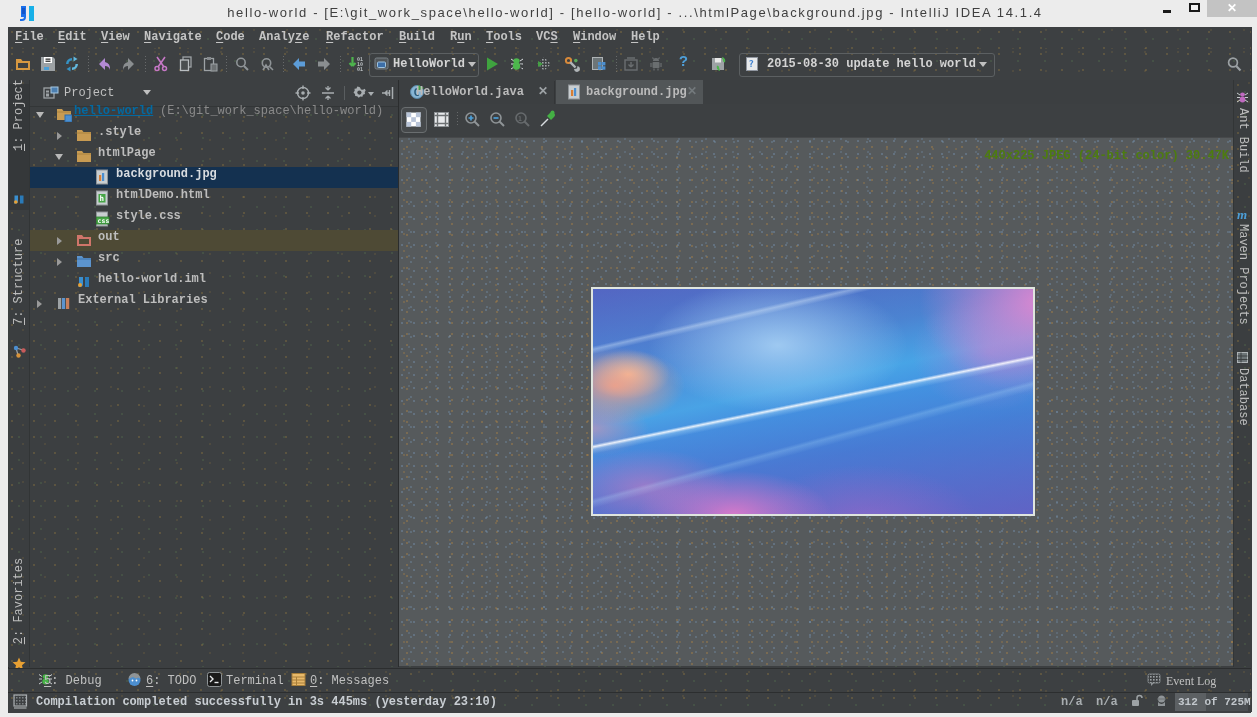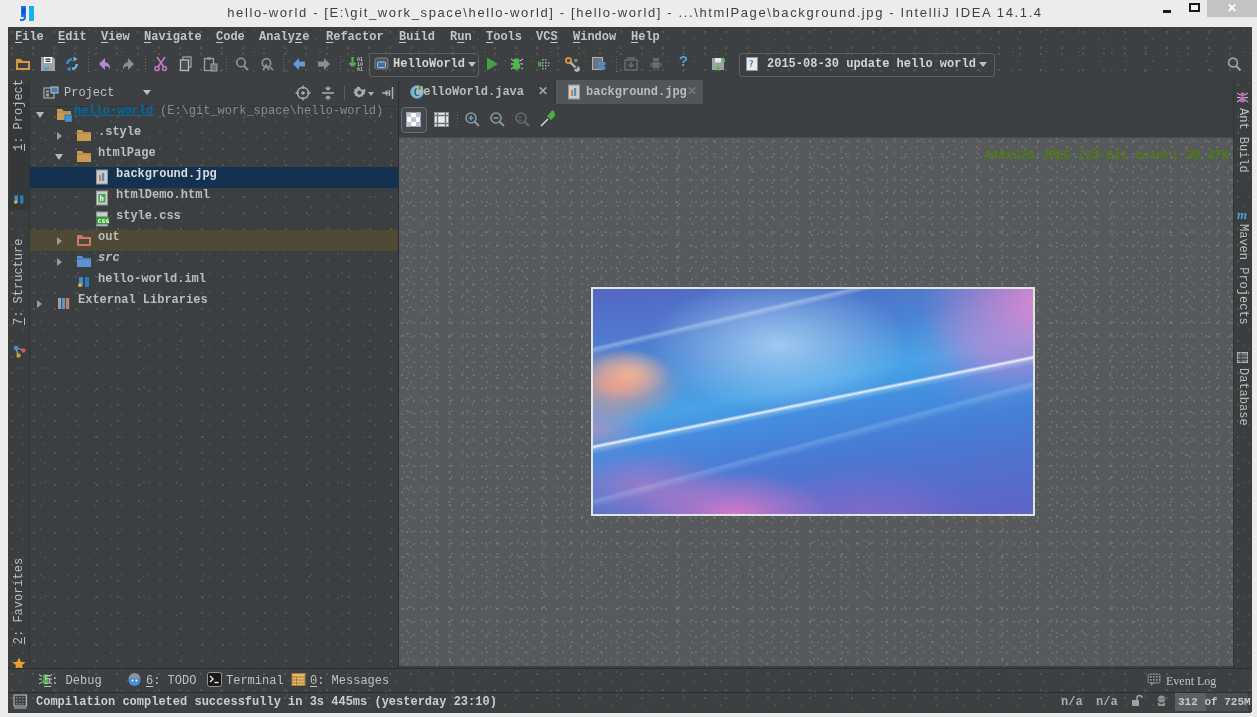--- a/index.html
+++ b/index.html
@@ -588,21 +588,21 @@
  <div class="arrow-e" style="left:27px;"></div>
  <div class="ticon16" style="left:46px;">
         <svg width="16" height="16" viewBox="0 0 16 16">
  <path d="M1 3 h5 l1.5 2 H15 v9 H1 Z" fill="#d0756a"></path>
           <rect x="3" y="7" width="10" height="5" fill="#4e4a35"></rect>
         </svg>
       </div>
  <span style="position:absolute;left:68px;">out</span>
 </div>
 
-<div class="trow" style="left:30px;top:251px;font-style:italic;">
+<div class="trow" style="left:30px;top:251px;">
  <div class="arrow-e" style="left:27px;"></div>
  <div class="ticon16" style="left:46px;">
         <svg width="16" height="16" viewBox="0 0 16 16">
  <path d="M1 3 h5 l1.5 2 H15 v9 H1 Z" fill="#5c94ce"></path>
           <path d="M1 6 h14" stroke="#3e74ae" stroke-width="1"></path>
         </svg>
       </div>
  <span style="position:absolute;left:68px;">src</span>
 </div>
 

